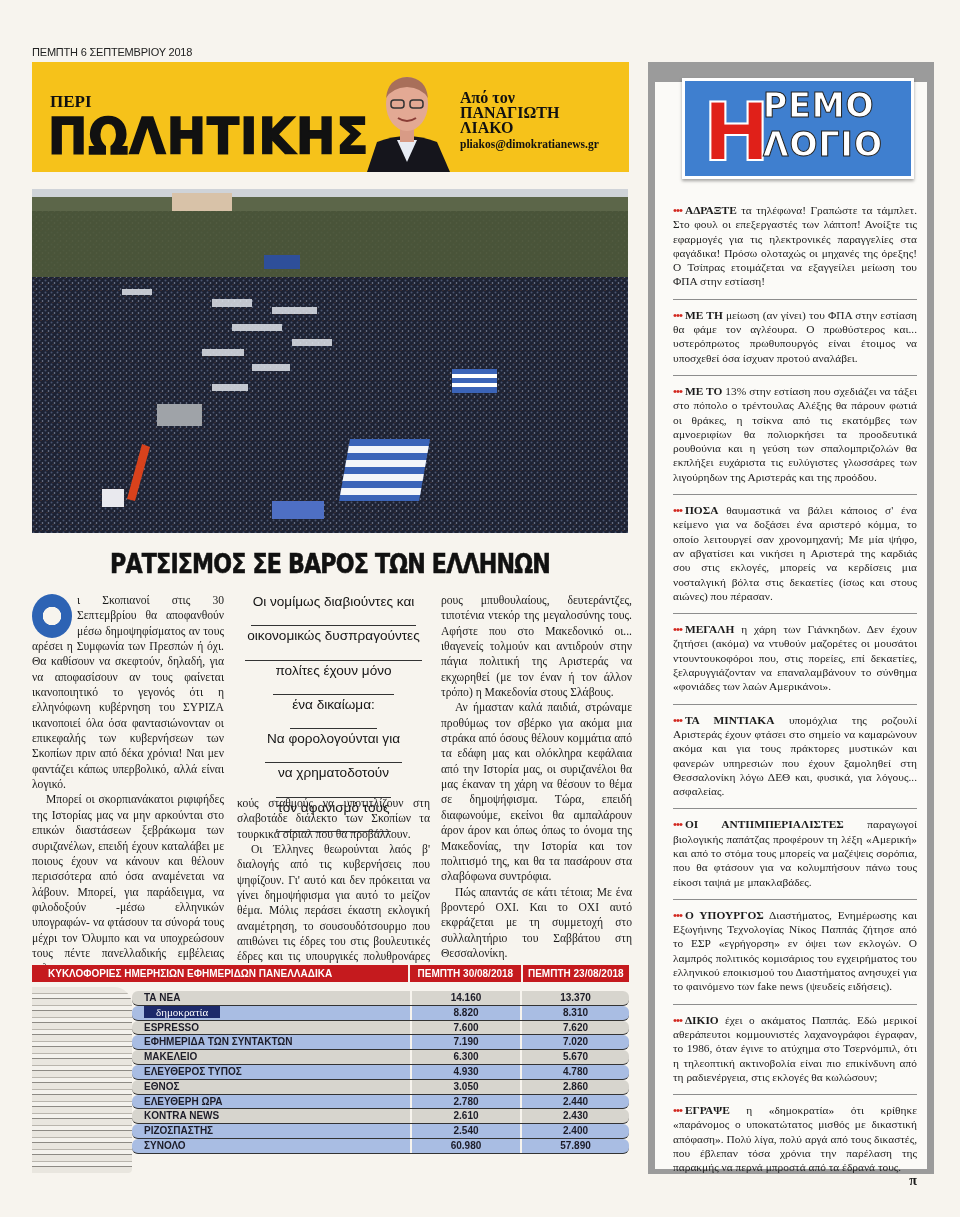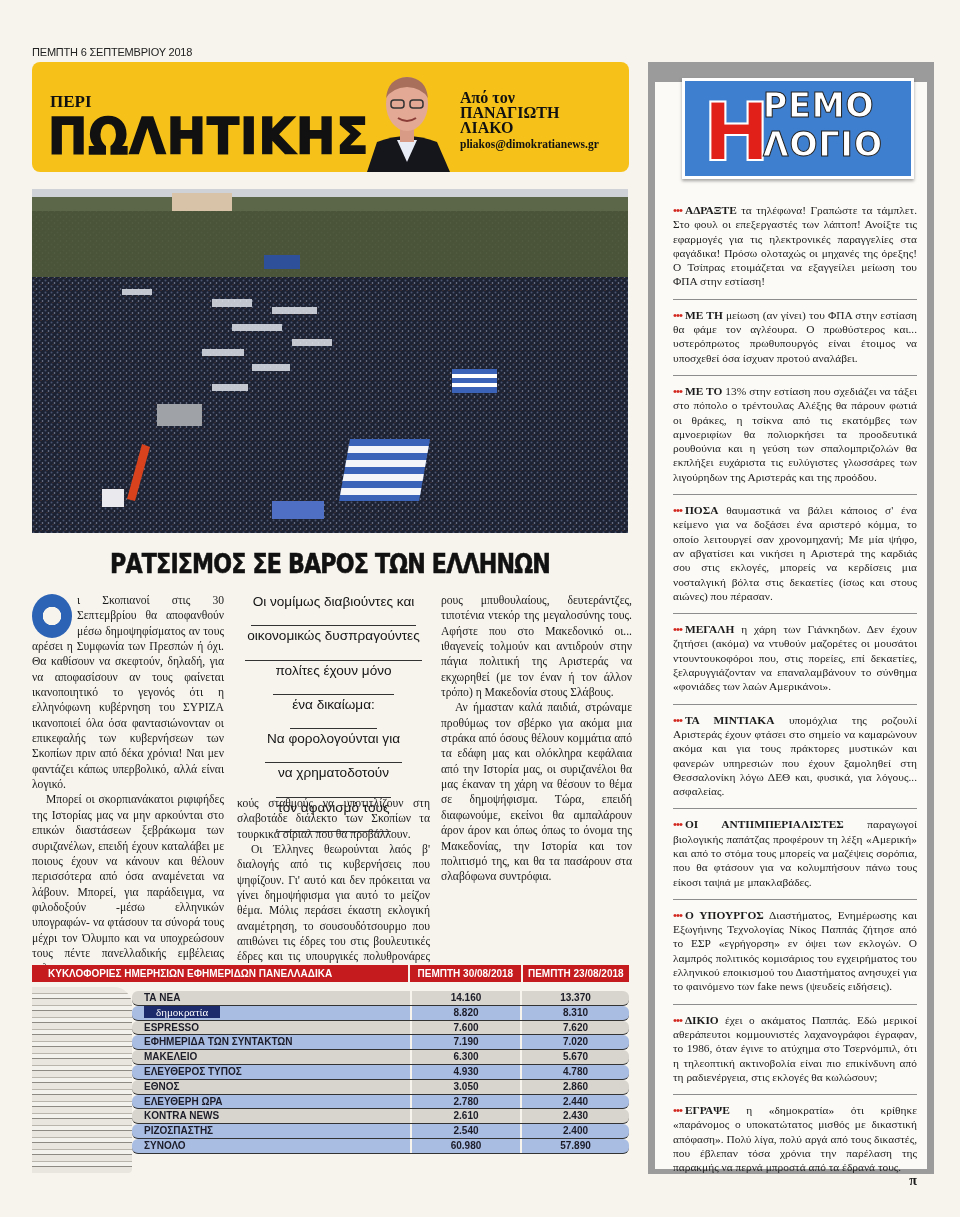--- a/index.html
+++ b/index.html
@@ -2,21 +2,21 @@
 <html><head>
 <meta charset="utf-8">
 <style>
   * { box-sizing: border-box; margin: 0; padding: 0; }
   html, body { width: 960px; height: 1217px; background: #f7f4ee; overflow: hidden; }
   body { position: relative; font-family: "Liberation Serif", serif; color: #1a1a1a; }
 
   .date { position: absolute; left: 32px; top: 46px; font-family: "Liberation Sans", sans-serif; font-size: 11px; letter-spacing: -0.2px; color: #222; }
 
   
-  .banner { position: absolute; left: 32px; top: 62px; width: 597px; height: 110px; background: #f6c21a; overflow: hidden; border-radius: 8px; }
+  .banner { position: absolute; left: 32px; top: 62px; width: 597px; height: 110px; background: #f6c21a; overflow: hidden; }
   .banner .peri { position: absolute; left: 18px; top: 30px; font-family: "Liberation Serif", serif; font-weight: bold; font-size: 17px; color: #111; }
   .banner .poli { position: absolute; left: 16px; top: 46px; font-family: "DejaVu Sans", sans-serif; font-weight: bold; font-size: 47px; letter-spacing: 1px; color: #111; transform: scaleY(1.05); -webkit-text-stroke: 1.5px #111; }
   .banner .photo { position: absolute; left: 330px; top: 8px; width: 90px; height: 102px; }
   .banner .author { position: absolute; left: 428px; top: 28px; font-family: "Liberation Serif", serif; font-weight: bold; color: #111; line-height: 15px; }
   .banner .author .apo { font-size: 16px; }
   .banner .author .name { font-size: 16px; }
   .banner .author .email { font-size: 11.5px; margin-top: 2px; }
 
   
   .photo-main { position: absolute; left: 32px; top: 189px; width: 596px; height: 344px; background: #1a1d2c; overflow: hidden; }
@@ -155,20 +155,21 @@
 </div>
 
 <div class="col col2">
   <p class="first">κούς σταθμούς να υποτιτλίζουν στη σλαβοτάδε διάλεκτο των Σκοπίων τα τουρκικά σίριαλ που θα προβάλλουν.</p>
   <p>Οι Έλληνες θεωρούνται λαός β' διαλογής από τις κυβερνήσεις που ψηφίζουν. Γι' αυτό και δεν πρόκειται να γίνει δημοψήφισμα για αυτό το μείζον θέμα. Μόλις περάσει έκαστη εκλογική αναμέτρηση, το σουσουδότσουρμο που απιθώνει τις έδρες του στις βουλευτικές έδρες και τις υπουργικές πολυθρονάρες θεωρεί τους ψηφοφό-</p>
 </div>
 
 <div class="col col3">
   <p class="first">ρους μπυθουλαίους, δευτεράντζες, τιποτένια ντεκόρ της μεγαλοσύνης τους. Αφήστε που στο Μακεδονικό οι... ιθαγενείς τολμούν και αντιδρούν στην πάγια πολιτική της Αριστεράς να εκχωρηθεί (με τον έναν ή τον άλλον τρόπο) η Μακεδονία στους Σλάβους.</p>
   <p>Αν ήμασταν καλά παιδιά, στρώναμε προθύμως τον σβέρκο για ακόμα μια στράκα από όσους θέλουν κομμάτια από τα εδάφη μας και ολόκληρα κεφάλαια από την Ιστορία μας, οι συριζανέλοι θα μας έκαναν τη χάρη να θέσουν το θέμα σε δημοψήφισμα. Τώρα, επειδή διαφωνούμε, εκείνοι θα αμπαλάρουν άρον άρον και όπως όπως το όνομα της Μακεδονίας, την Ιστορία και τον πολιτισμό της, και θα τα πασάρουν στα σλαβόφωνα συντρόφια.</p>
+  <p>Πώς απαντάς σε κάτι τέτοια; Με ένα βροντερό ΟΧΙ. Και το ΟΧΙ αυτό εκφράζεται με τη συμμετοχή στο συλλαλητήριο του Σαββάτου στη Θεσσαλονίκη.</p>
 </div>
 
 <div class="circ">
   <div class="head">
     <div class="h0">ΚΥΚΛΟΦΟΡΙΕΣ ΗΜΕΡΗΣΙΩΝ ΕΦΗΜΕΡΙΔΩΝ ΠΑΝΕΛΛΑΔΙΚΑ</div>
     <div class="h1">ΠΕΜΠΤΗ 30/08/2018</div>
     <div class="h2">ΠΕΜΠΤΗ 23/08/2018</div>
   </div>
   <div class="stack"></div>
   <div class="rows" id="circ-rows">

